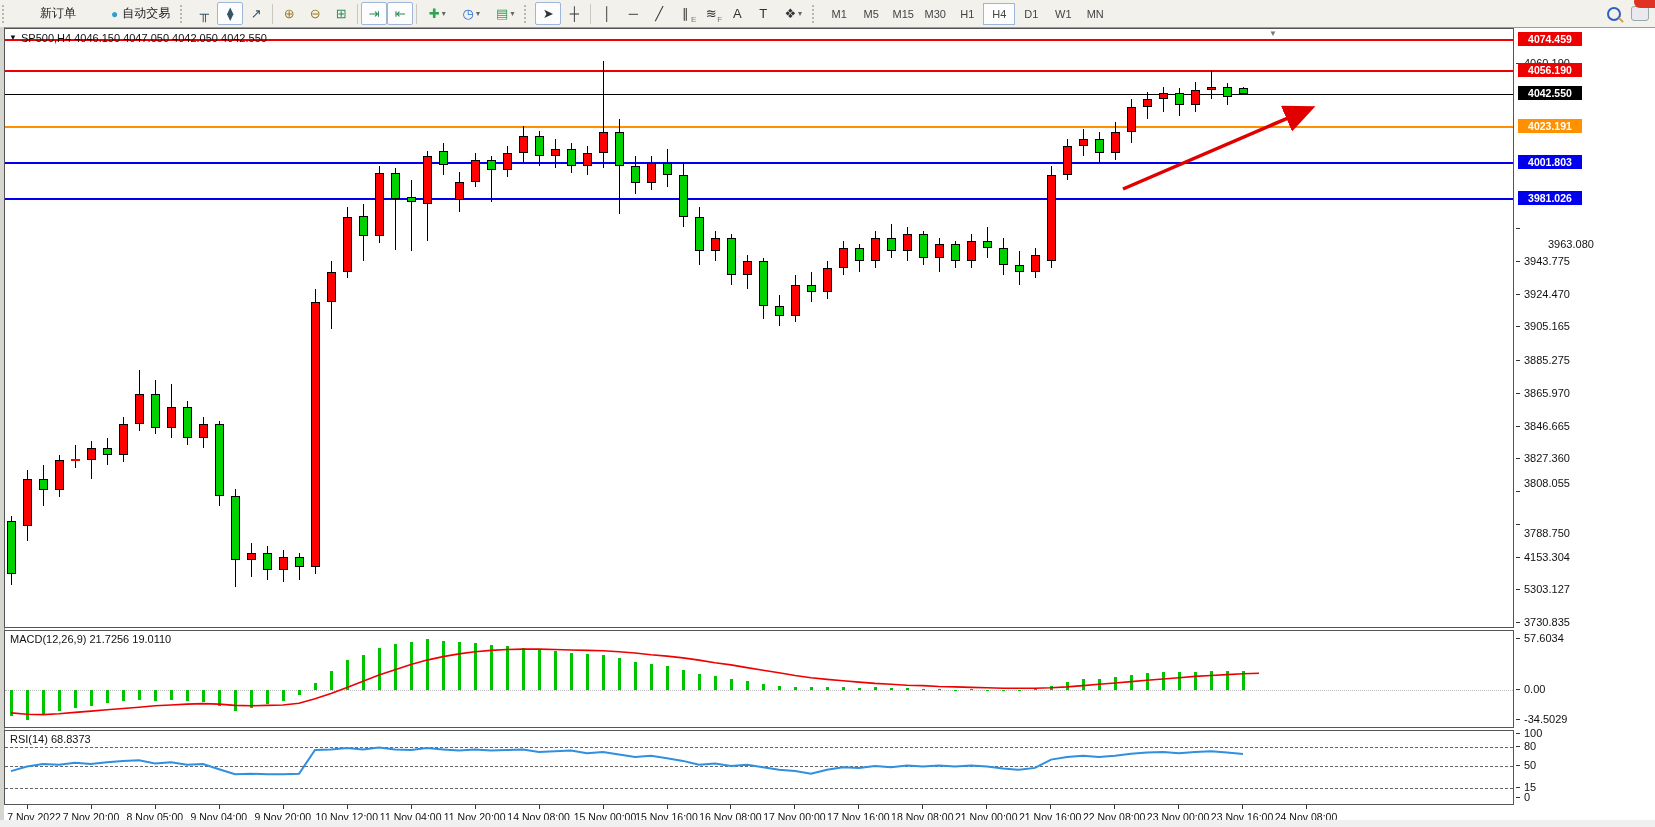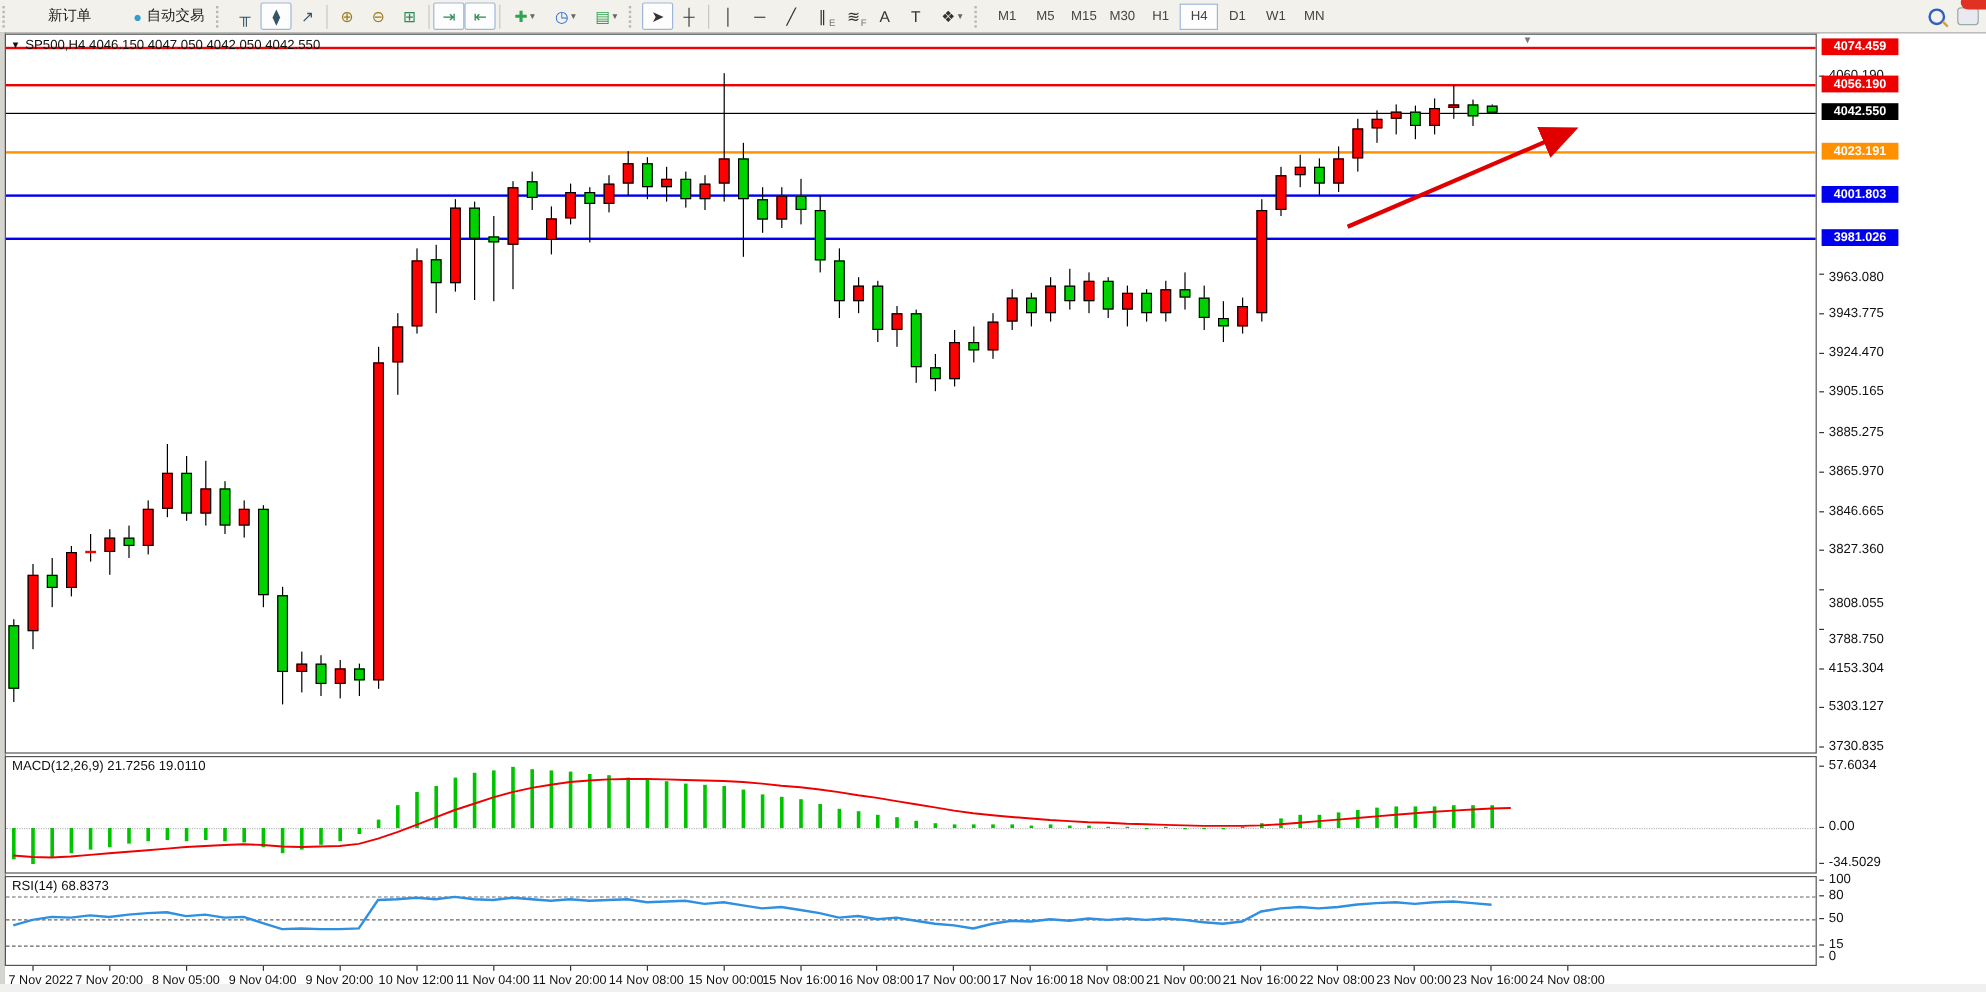--- a/index.html
+++ b/index.html
@@ -474,37 +474,37 @@
       <span class="xtick" style="left: 1174.1px;"></span>
       <span class="xlab" style="left: 1174.1px;">23 Nov 00:00</span>
       <span class="xtick" style="left: 1238.05px;"></span>
       <span class="xlab" style="left: 1238.05px;">23 Nov 16:00</span>
       <span class="xtick" style="left: 1302px;"></span>
       <span class="xlab" style="left: 1302px;">24 Nov 08:00</span>
     </div>
   <div id="price-axis">
       <span class="ytick" style="top: 35.3032px;">4060.190</span>
       <span class="ydash" style="top: 35.3032px;"></span>
-      <span class="ytick" style="top: 203px;">3963.080</span>
+      <span class="ytick" style="top: 216px; margin-left: 24px;">3963.080</span>
       <span class="ydash" style="top: 200.046px;"></span>
       <span class="ytick" style="top: 232.796px;">3943.775</span>
       <span class="ydash" style="top: 232.796px;"></span>
       <span class="ytick" style="top: 265.546px;">3924.470</span>
       <span class="ydash" style="top: 265.546px;"></span>
       <span class="ytick" style="top: 298.296px;">3905.165</span>
       <span class="ydash" style="top: 298.296px;"></span>
       <span class="ytick" style="top: 332.038px;">3885.275</span>
       <span class="ydash" style="top: 332.038px;"></span>
       <span class="ytick" style="top: 364.788px;">3865.970</span>
       <span class="ydash" style="top: 364.788px;"></span>
       <span class="ytick" style="top: 397.539px;">3846.665</span>
       <span class="ydash" style="top: 397.539px;"></span>
       <span class="ytick" style="top: 430.289px;">3827.360</span>
       <span class="ydash" style="top: 430.289px;"></span>
-      <span class="ytick" style="top: 475px;">3808.055</span>
+      <span class="ytick" style="top: 455px;">3808.055</span>
       <span class="ydash" style="top: 463.039px;"></span>
       <span class="ytick" style="top: 505px;">3788.750</span>
       <span class="ydash" style="top: 495.789px;"></span>
       <span class="ytick" style="top: 528.539px;">4153.304</span>
       <span class="ydash" style="top: 528.539px;"></span>
       <span class="ytick" style="top: 561.289px;">5303.127</span>
       <span class="ydash" style="top: 561.289px;"></span>
       <span class="ytick" style="top: 594.039px;">3730.835</span>
       <span class="ydash" style="top: 594.039px;"></span>
       <div class="badge" style="top: 11.0965px; background: rgb(238, 0, 0);">4074.459</div>

